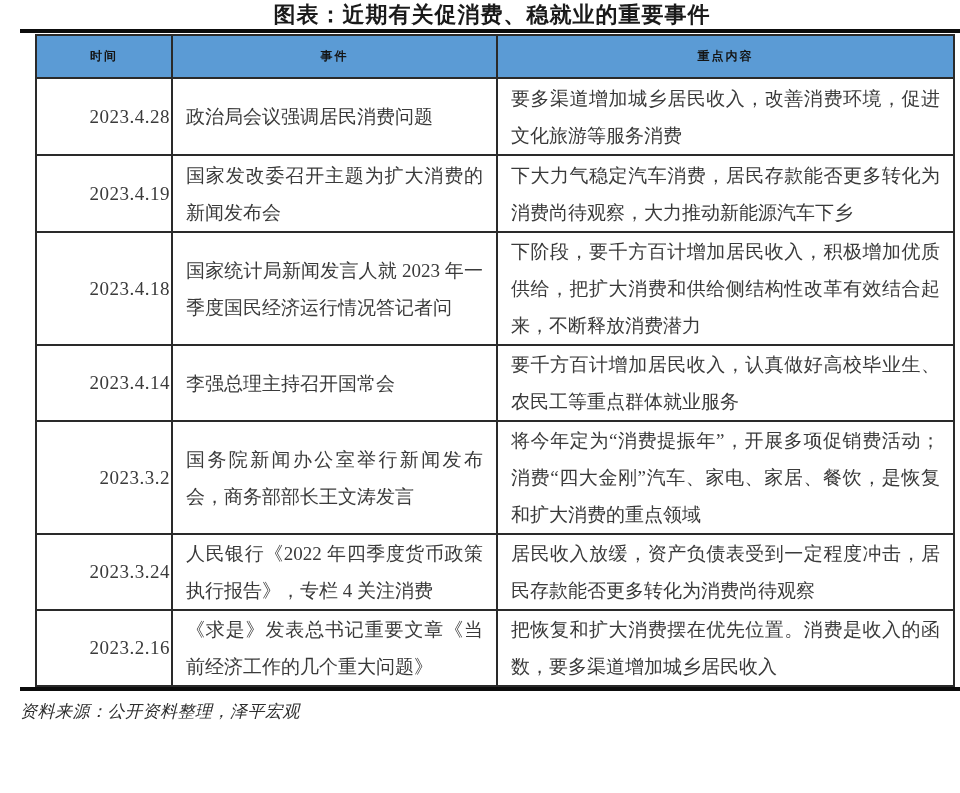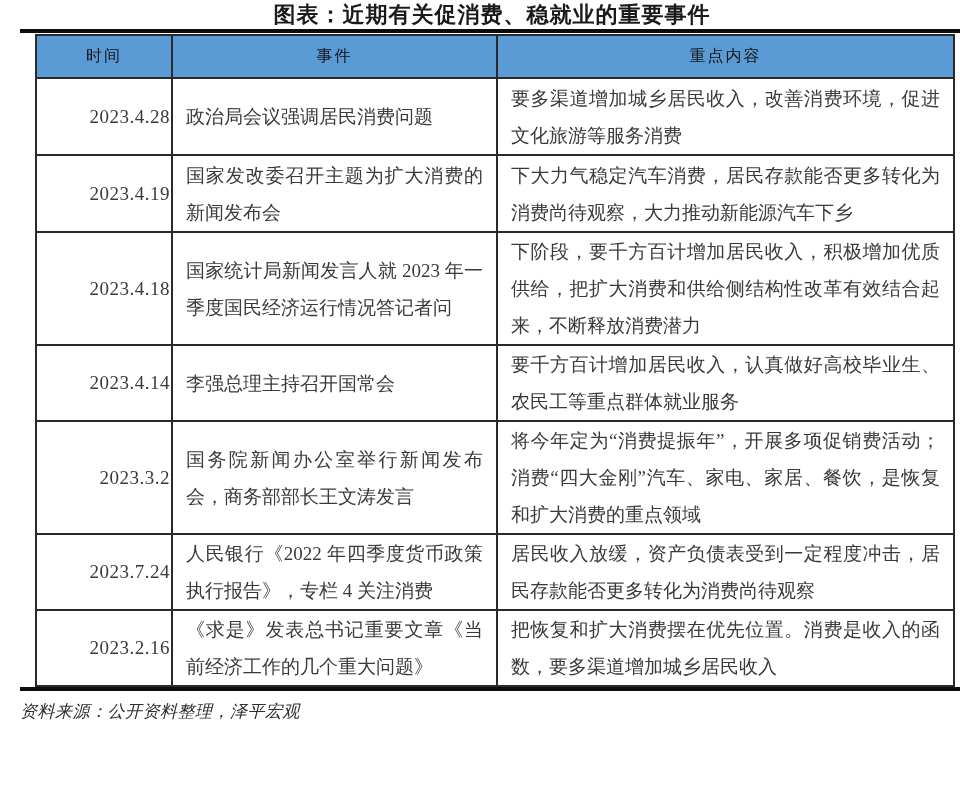--- a/index.html
+++ b/index.html
@@ -50,22 +50,22 @@
   table.events col.c-content { width: 457px; }
   table.events th,
   table.events td {
     border: 2px solid #2a2a2a;
     vertical-align: middle;
     box-sizing: border-box;
   }
   table.events th {
     background: #5b9bd5;
     color: #141414;
-    font-weight: normal;
-    font-size: 16px;
+    font-weight: bold;
+    font-size: 12px;
     letter-spacing: 2px;
     height: 43px;
     text-align: center;
   }
   td.cell-date {
     text-align: right;
     font-size: 19px;
     color: #3a3a3a;
     letter-spacing: 0.5px;
   }
@@ -133,21 +133,21 @@
           <td class="cell-date">2023.4.14</td>
           <td class="cell-event">李强总理主持召开国常会</td>
           <td class="cell-content">要千方百计增加居民收入，认真做好高校毕业生、农民工等重点群体就业服务</td>
         </tr>
         <tr class="h112">
           <td class="cell-date">2023.3.2</td>
           <td class="cell-event">国务院新闻办公室举行新闻发布会，商务部部长王文涛发言</td>
           <td class="cell-content">将今年定为“消费提振年”，开展多项促销费活动；消费“四大金刚”汽车、家电、家居、餐饮，是恢复和扩大消费的重点领域</td>
         </tr>
         <tr class="h76">
-          <td class="cell-date">2023.7.24</td>
+          <td class="cell-date">2023.3.24</td>
           <td class="cell-event">人民银行《2022 年四季度货币政策执行报告》，专栏 4 关注消费</td>
           <td class="cell-content">居民收入放缓，资产负债表受到一定程度冲击，居民存款能否更多转化为消费尚待观察</td>
         </tr>
         <tr class="h75">
           <td class="cell-date">2023.2.16</td>
           <td class="cell-event">《求是》发表总书记重要文章《当前经济工作的几个重大问题》</td>
           <td class="cell-content">把恢复和扩大消费摆在优先位置。消费是收入的函数，要多渠道增加城乡居民收入</td>
         </tr>
       </tbody>
     </table>

